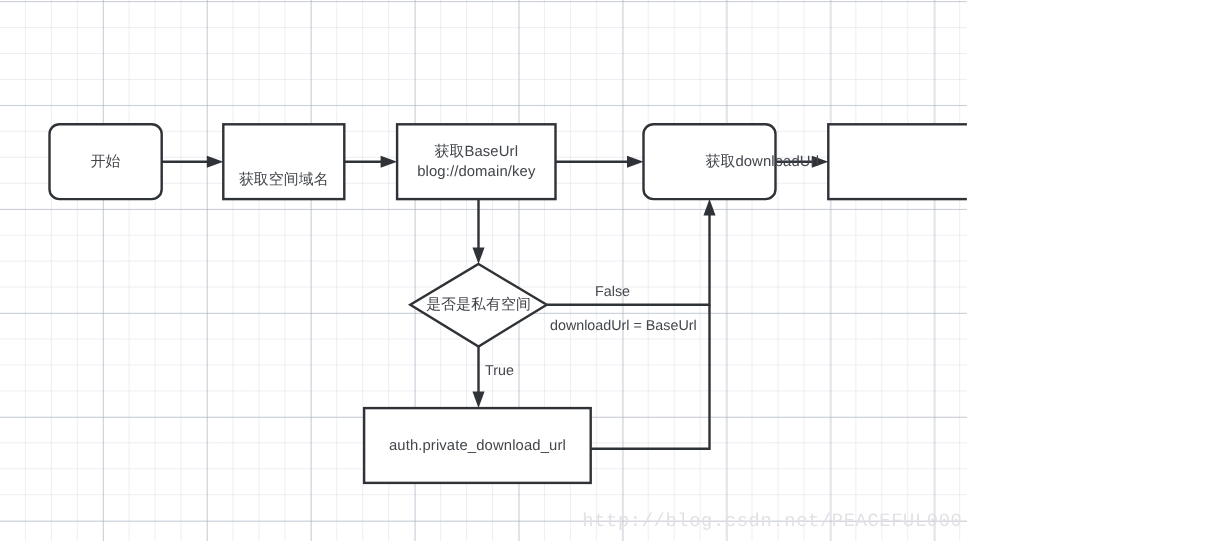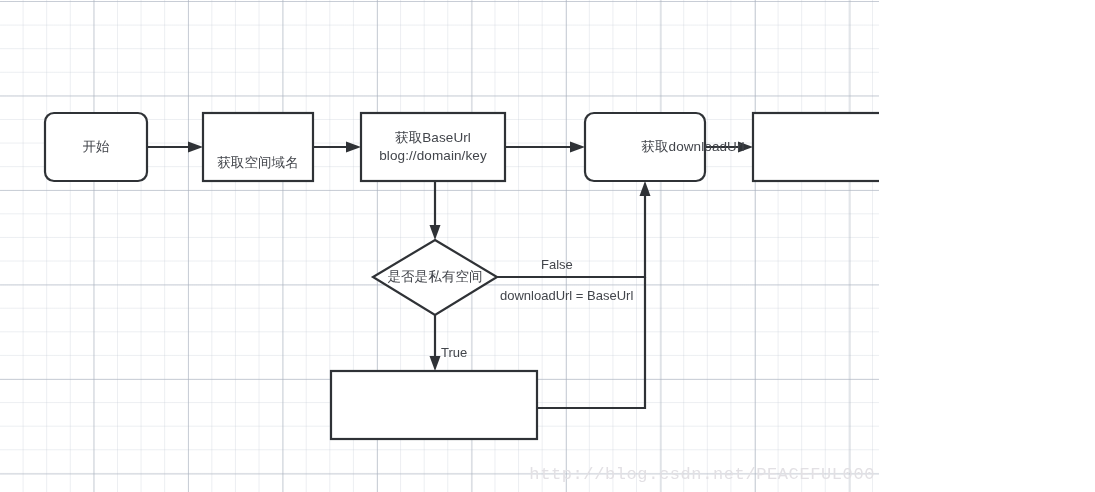--- a/index.html
+++ b/index.html
@@ -142,22 +142,23 @@
   <div class="node-label" style="left:361px; top:113px; width:144px; height:68px;">获取BaseUrl
 blog://domain/key</div>
 
   <div class="node-label" style="left:585px; top:113px; width:120px; height:68px;padding-left:48px;">获取downloadUrl</div>
 
 
   <div class="node-label" style="left:936px; top:113px; width:107px; height:68px;">结束</div>
 
   <div class="node-label" style="left:361px; top:263px; width:148px; height:28px;">是否是私有空间</div>
 
+  <div class="node-label" style="left:331px; top:371px; width:206px; height:68px;">auth.private_download_url</div>
 
   <div class="edge-label" style="left:541px; top:257px;text-align:center;">False</div>
 
   <div class="edge-label" style="left:500px; top:288px;">downloadUrl = BaseUrl</div>
 
-  <div class="edge-label" style="left:441px; top:329px;margin-top:16px;">True</div>
+  <div class="edge-label" style="left:441px; top:329px;">True</div>
 
   <div class="watermark">http://blog.csdn.net/PEACEFUL000</div>
 
 </div>
 
 </body></html>

